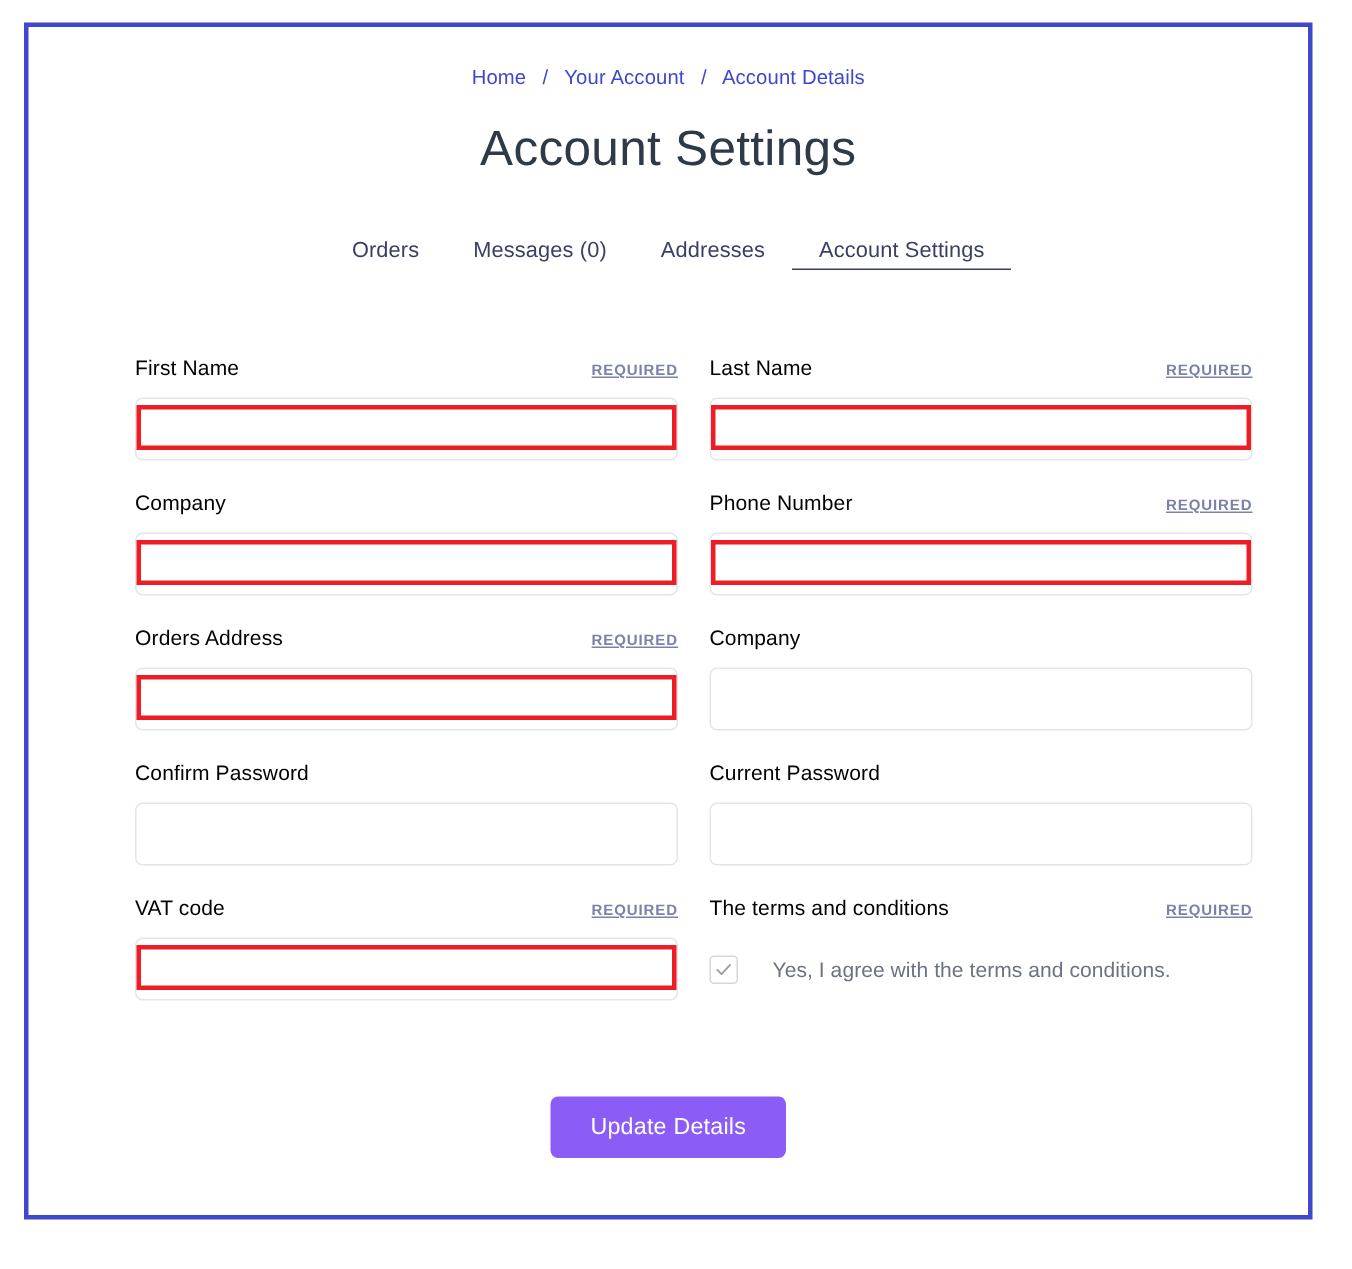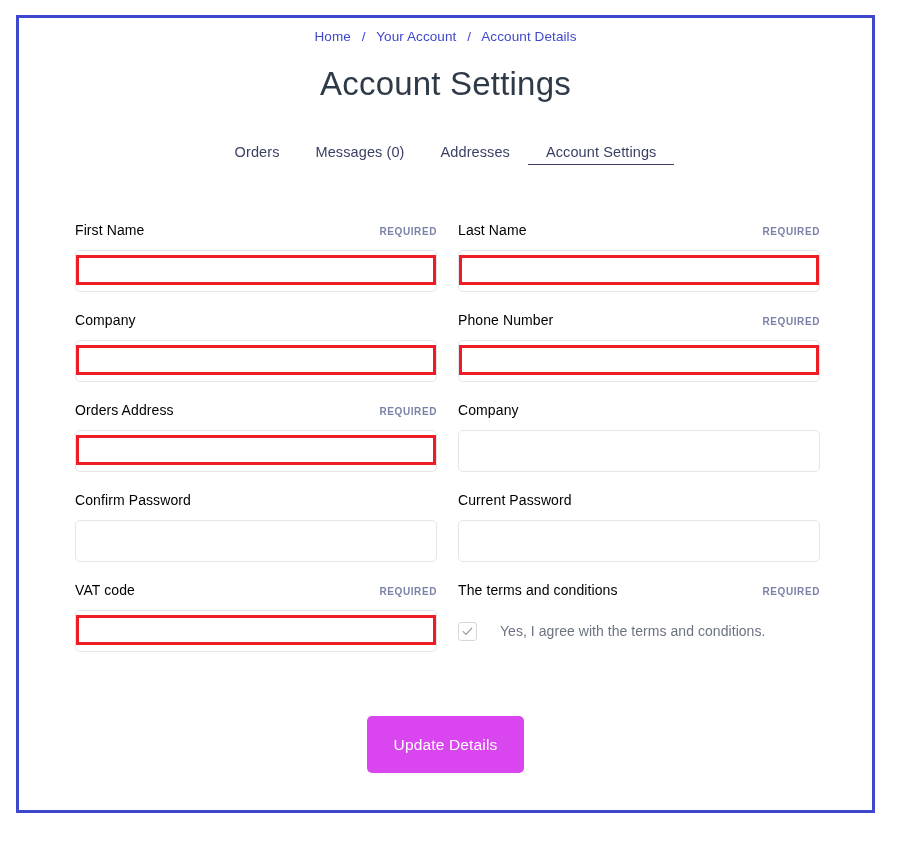--- a/index.html
+++ b/index.html
@@ -23,21 +23,21 @@
     height: 798px;
     border: 3px solid #3f47cc;
     box-sizing: border-box;
     background: #ffffff;
     overflow: hidden;
   }
 
   #page-inner {
     position: absolute;
     left: 0; top: 0; right: 0; bottom: 0;
-    padding: 0;
+    padding: 15px;
     border-radius: 21px;
   }
 
   
   .breadcrumb {
     text-align: center;
     margin-top: 11px;
     font-size: 13.5px;
     color: #3f47cc;
     letter-spacing: 0.1px;
@@ -108,20 +108,21 @@
     font-size: 14px;
     color: #000000;
     letter-spacing: 0.1px;
   }
   .field-required {
     font-size: 10px;
     color: #7b82a8;
     letter-spacing: 0.6px;
     font-weight: 600;
     text-transform: uppercase;
+    text-decoration: underline;
   }
   .input-wrap {
     position: relative;
   }
   .text-input {
     display: block;
     width: 100%;
     height: 42px;
     box-sizing: border-box;
     border: 1px solid #e3e5e8;
@@ -171,28 +172,28 @@
     letter-spacing: 0.05px;
   }
 
   
   .submit-row {
     display: flex;
     justify-content: center;
     margin-top: 44px;
   }
   .submit-button {
-    background: #d946ef;
+    background: #8b5cf6;
     color: #ffffff;
     border: none;
     border-radius: 5px;
     font-size: 15.5px;
     font-family: "Liberation Sans", sans-serif;
     padding: 0 27px;
-    height: 57px;
+    height: 41px;
     cursor: pointer;
     letter-spacing: 0.15px;
   }
 </style>
 </head>
 <body>
 
 <div id="viewport-frame">
   <div id="page-inner">
 

